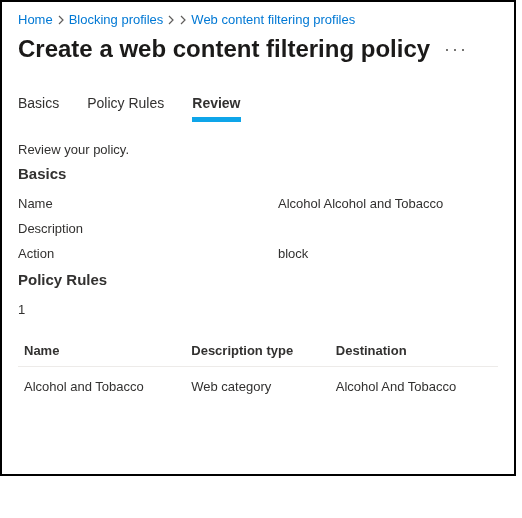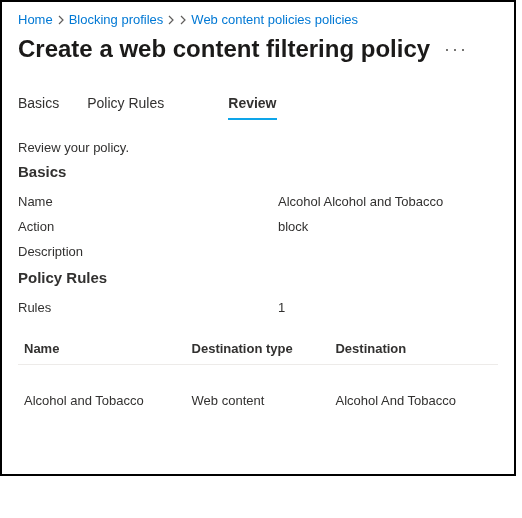--- a/index.html
+++ b/index.html
@@ -66,22 +66,21 @@
   }
   .tab {
     font-size: 14px;
     padding: 4px 0 6px 0;
     cursor: pointer;
     color: #323130;
     border-bottom: 3px solid transparent;
   }
   .tab.active {
     font-weight: 600;
-    border-bottom: 2px solid #0ea5e9;
-    margin-left: 36px;
+    border-bottom: 5px solid #0ea5e9;
   }
   .intro {
     font-size: 13px;
     margin-bottom: 1px;
   }
   .section-head {
     font-size: 15px;
     font-weight: 700;
     margin: 8px 0 14px 0;
   }
@@ -104,21 +103,21 @@
     font-size: 13px;
     margin-top: 18px;
   }
   .rules-table th {
     text-align: left;
     font-weight: 600;
     padding: 8px 6px;
     border-bottom: 1px solid #edebe9;
   }
   .rules-table td {
-    padding: 28px 6px;
+    padding: 12px 6px;
     color: #323130;
   }
 </style>
 </head>
 <body>
 
 <div class="frame">
 
   <nav class="breadcrumb">
     <a>Home</a>
@@ -131,21 +130,21 @@
     <span class="sep">
       <svg width="8" height="10" viewBox="0 0 8 10">
           <path d="M2 1 L6 5 L2 9" fill="none" stroke="#605e5c" stroke-width="1.2"></path>
         </svg>
     </span>
     <span class="sep">
       <svg width="8" height="10" viewBox="0 0 8 10">
           <path d="M2 1 L6 5 L2 9" fill="none" stroke="#605e5c" stroke-width="1.2"></path>
         </svg>
     </span>
-    <a>Web content policies policies</a>
+    <a>Web content filtering profiles</a>
   </nav>
 
   <div class="title-row">
     <h1>Create a web content filtering policy</h1>
     <span class="more-btn">···</span>
   </div>
 
   <div class="tabs">
     <div class="tab">Basics</div>
     <div class="tab">Policy Rules</div>
@@ -154,45 +153,44 @@
 
   <div class="intro">Review your policy.</div>
 
   <div class="section-head">Basics</div>
 
   <div class="kv">
     <div class="k">Name</div>
     <div class="v">Alcohol Alcohol and Tobacco</div>
   </div>
   <div class="kv">
+    <div class="k">Description</div>
+    <div class="v"></div>
+  </div>
+  <div class="kv">
     <div class="k">Action</div>
     <div class="v">block</div>
-  </div>
-  <div class="kv">
-    <div class="k">Description</div>
-    <div class="v"></div>
   </div>
 
   <div class="section-head">Policy Rules</div>
 
   <div class="kv">
-    <div class="k">Rules</div>
     <div class="v">1</div>
   </div>
 
   <table class="rules-table">
     <thead>
       <tr>
         <th>Name</th>
-        <th>Destination type</th>
+        <th>Description type</th>
         <th>Destination</th>
       </tr>
     </thead>
     <tbody>
       <tr>
         <td>Alcohol and Tobacco</td>
-        <td>Web content</td>
+        <td>Web category</td>
         <td>Alcohol And Tobacco</td>
       </tr>
     </tbody>
   </table>
 
 </div>
 
 </body></html>

